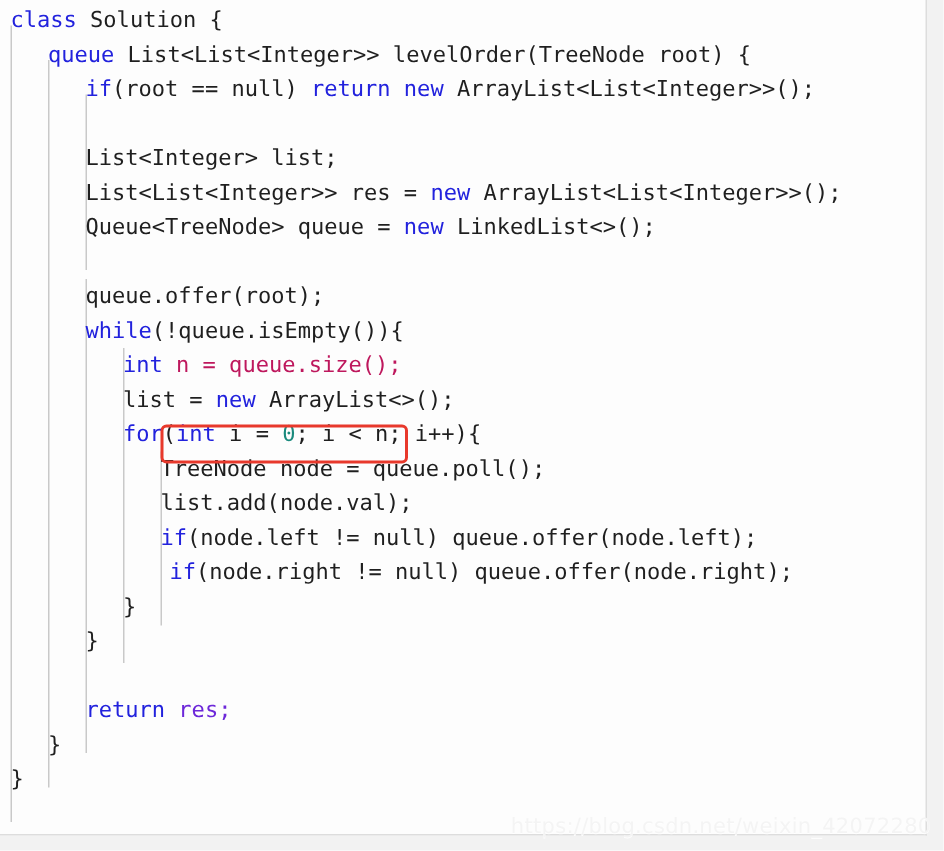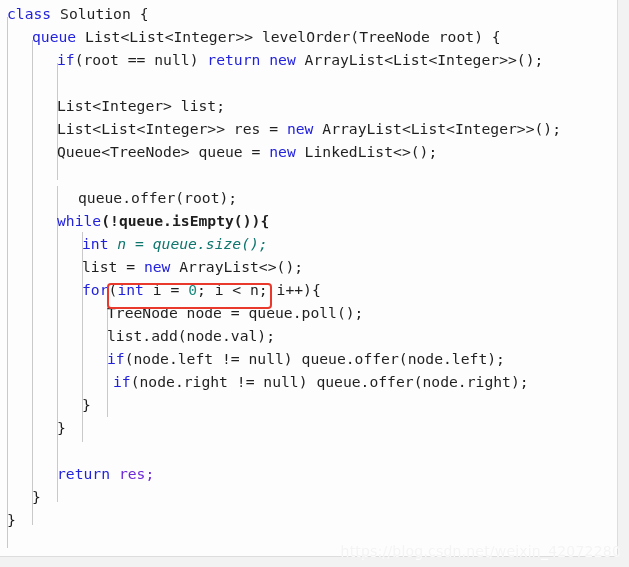--- a/index.html
+++ b/index.html
@@ -106,23 +106,23 @@
 
     <div id="code-lines" style="top: 2px;">
         <div class="code-line" style="padding-left: 7px;"><span class="tok-kw" style="color: rgb(34, 34, 221);">class</span><span class="tok-plain" style="color: rgb(31, 31, 31);"> Solution {</span></div>
         <div class="code-line" style="padding-left: 32px;"><span class="tok-kw" style="color: rgb(34, 34, 221);">queue</span><span class="tok-plain" style="color: rgb(31, 31, 31);"> List&lt;List&lt;Integer&gt;&gt; levelOrder(TreeNode root) {</span></div>
         <div class="code-line" style="padding-left: 57px;"><span class="tok-kw" style="color: rgb(34, 34, 221);">if</span><span class="tok-plain" style="color: rgb(31, 31, 31);">(root == null) </span><span class="tok-kw" style="color: rgb(34, 34, 221);">return</span><span class="tok-plain" style="color: rgb(31, 31, 31);"> </span><span class="tok-kw" style="color: rgb(34, 34, 221);">new</span><span class="tok-plain" style="color: rgb(31, 31, 31);"> ArrayList&lt;List&lt;Integer&gt;&gt;();</span></div>
         <div class="code-line" style="padding-left: 7px;"><span class="tok-plain" style="color: rgb(31, 31, 31);"></span></div>
         <div class="code-line" style="padding-left: 57px;"><span class="tok-plain" style="color: rgb(31, 31, 31);">List&lt;Integer&gt; list;</span></div>
         <div class="code-line" style="padding-left: 57px;"><span class="tok-plain" style="color: rgb(31, 31, 31);">List&lt;List&lt;Integer&gt;&gt; res = </span><span class="tok-kw" style="color: rgb(34, 34, 221);">new</span><span class="tok-plain" style="color: rgb(31, 31, 31);"> ArrayList&lt;List&lt;Integer&gt;&gt;();</span></div>
         <div class="code-line" style="padding-left: 57px;"><span class="tok-plain" style="color: rgb(31, 31, 31);">Queue&lt;TreeNode&gt; queue = </span><span class="tok-kw" style="color: rgb(34, 34, 221);">new</span><span class="tok-plain" style="color: rgb(31, 31, 31);"> LinkedList&lt;&gt;();</span></div>
         <div class="code-line" style="padding-left: 7px;"><span class="tok-plain" style="color: rgb(31, 31, 31);"></span></div>
-        <div class="code-line" style="padding-left: 78px;"><span class="tok-plain" style="color: rgb(31, 31, 31);">queue.offer(root);</span></div>
-        <div class="code-line" style="padding-left: 57px;"><span class="tok-kw" style="color: rgb(34, 34, 221);">while</span><span class="tok-plain" style="color: rgb(31, 31, 31); font-weight: bold;">(!queue.isEmpty()){</span></div>
-        <div class="code-line" style="padding-left: 82px;"><span class="tok-kw" style="color: rgb(34, 34, 221);">int</span><span class="tok-plain" style="color: #0f766e; font-style: italic;"> n = queue.size();</span></div>
+        <div class="code-line" style="padding-left: 57px;"><span class="tok-plain" style="color: rgb(31, 31, 31);">queue.offer(root);</span></div>
+        <div class="code-line" style="padding-left: 57px;"><span class="tok-kw" style="color: rgb(34, 34, 221);">while</span><span class="tok-plain" style="color: rgb(31, 31, 31);">(!queue.isEmpty()){</span></div>
+        <div class="code-line" style="padding-left: 82px;"><span class="tok-kw" style="color: rgb(34, 34, 221);">int</span><span class="tok-plain" style="color: #be185d;"> n = queue.size();</span></div>
         <div class="code-line" style="padding-left: 82px;"><span class="tok-plain" style="color: rgb(31, 31, 31);">list = </span><span class="tok-kw" style="color: rgb(34, 34, 221);">new</span><span class="tok-plain" style="color: rgb(31, 31, 31);"> ArrayList&lt;&gt;();</span></div>
         <div class="code-line" style="padding-left: 82px;"><span class="tok-kw" style="color: rgb(34, 34, 221);">for</span><span class="tok-plain" style="color: rgb(31, 31, 31);">(</span><span class="tok-kw" style="color: rgb(34, 34, 221);">int</span><span class="tok-plain" style="color: rgb(31, 31, 31);"> i = </span><span class="tok-num" style="color: rgb(26, 138, 125);">0</span><span class="tok-plain" style="color: rgb(31, 31, 31);">; i &lt; n; i++){</span></div>
         <div class="code-line" style="padding-left: 107px;"><span class="tok-plain" style="color: rgb(31, 31, 31);">TreeNode node = queue.poll();</span></div>
         <div class="code-line" style="padding-left: 107px;"><span class="tok-plain" style="color: rgb(31, 31, 31);">list.add(node.val);</span></div>
         <div class="code-line" style="padding-left: 107px;"><span class="tok-kw" style="color: rgb(34, 34, 221);">if</span><span class="tok-plain" style="color: rgb(31, 31, 31);">(node.left != null) queue.offer(node.left);</span></div>
         <div class="code-line" style="padding-left: 113px;"><span class="tok-kw" style="color: rgb(34, 34, 221);">if</span><span class="tok-plain" style="color: rgb(31, 31, 31);">(node.right != null) queue.offer(node.right);</span></div>
         <div class="code-line" style="padding-left: 82px;"><span class="tok-plain" style="color: rgb(31, 31, 31);">}</span></div>
         <div class="code-line" style="padding-left: 57px;"><span class="tok-plain" style="color: rgb(31, 31, 31);">}</span></div>
         <div class="code-line" style="padding-left: 7px;"><span class="tok-plain" style="color: rgb(31, 31, 31);"></span></div>
         <div class="code-line" style="padding-left: 57px;"><span class="tok-kw" style="color: rgb(34, 34, 221);">return</span><span class="tok-plain" style="color: #6d28d9;"> res;</span></div>

